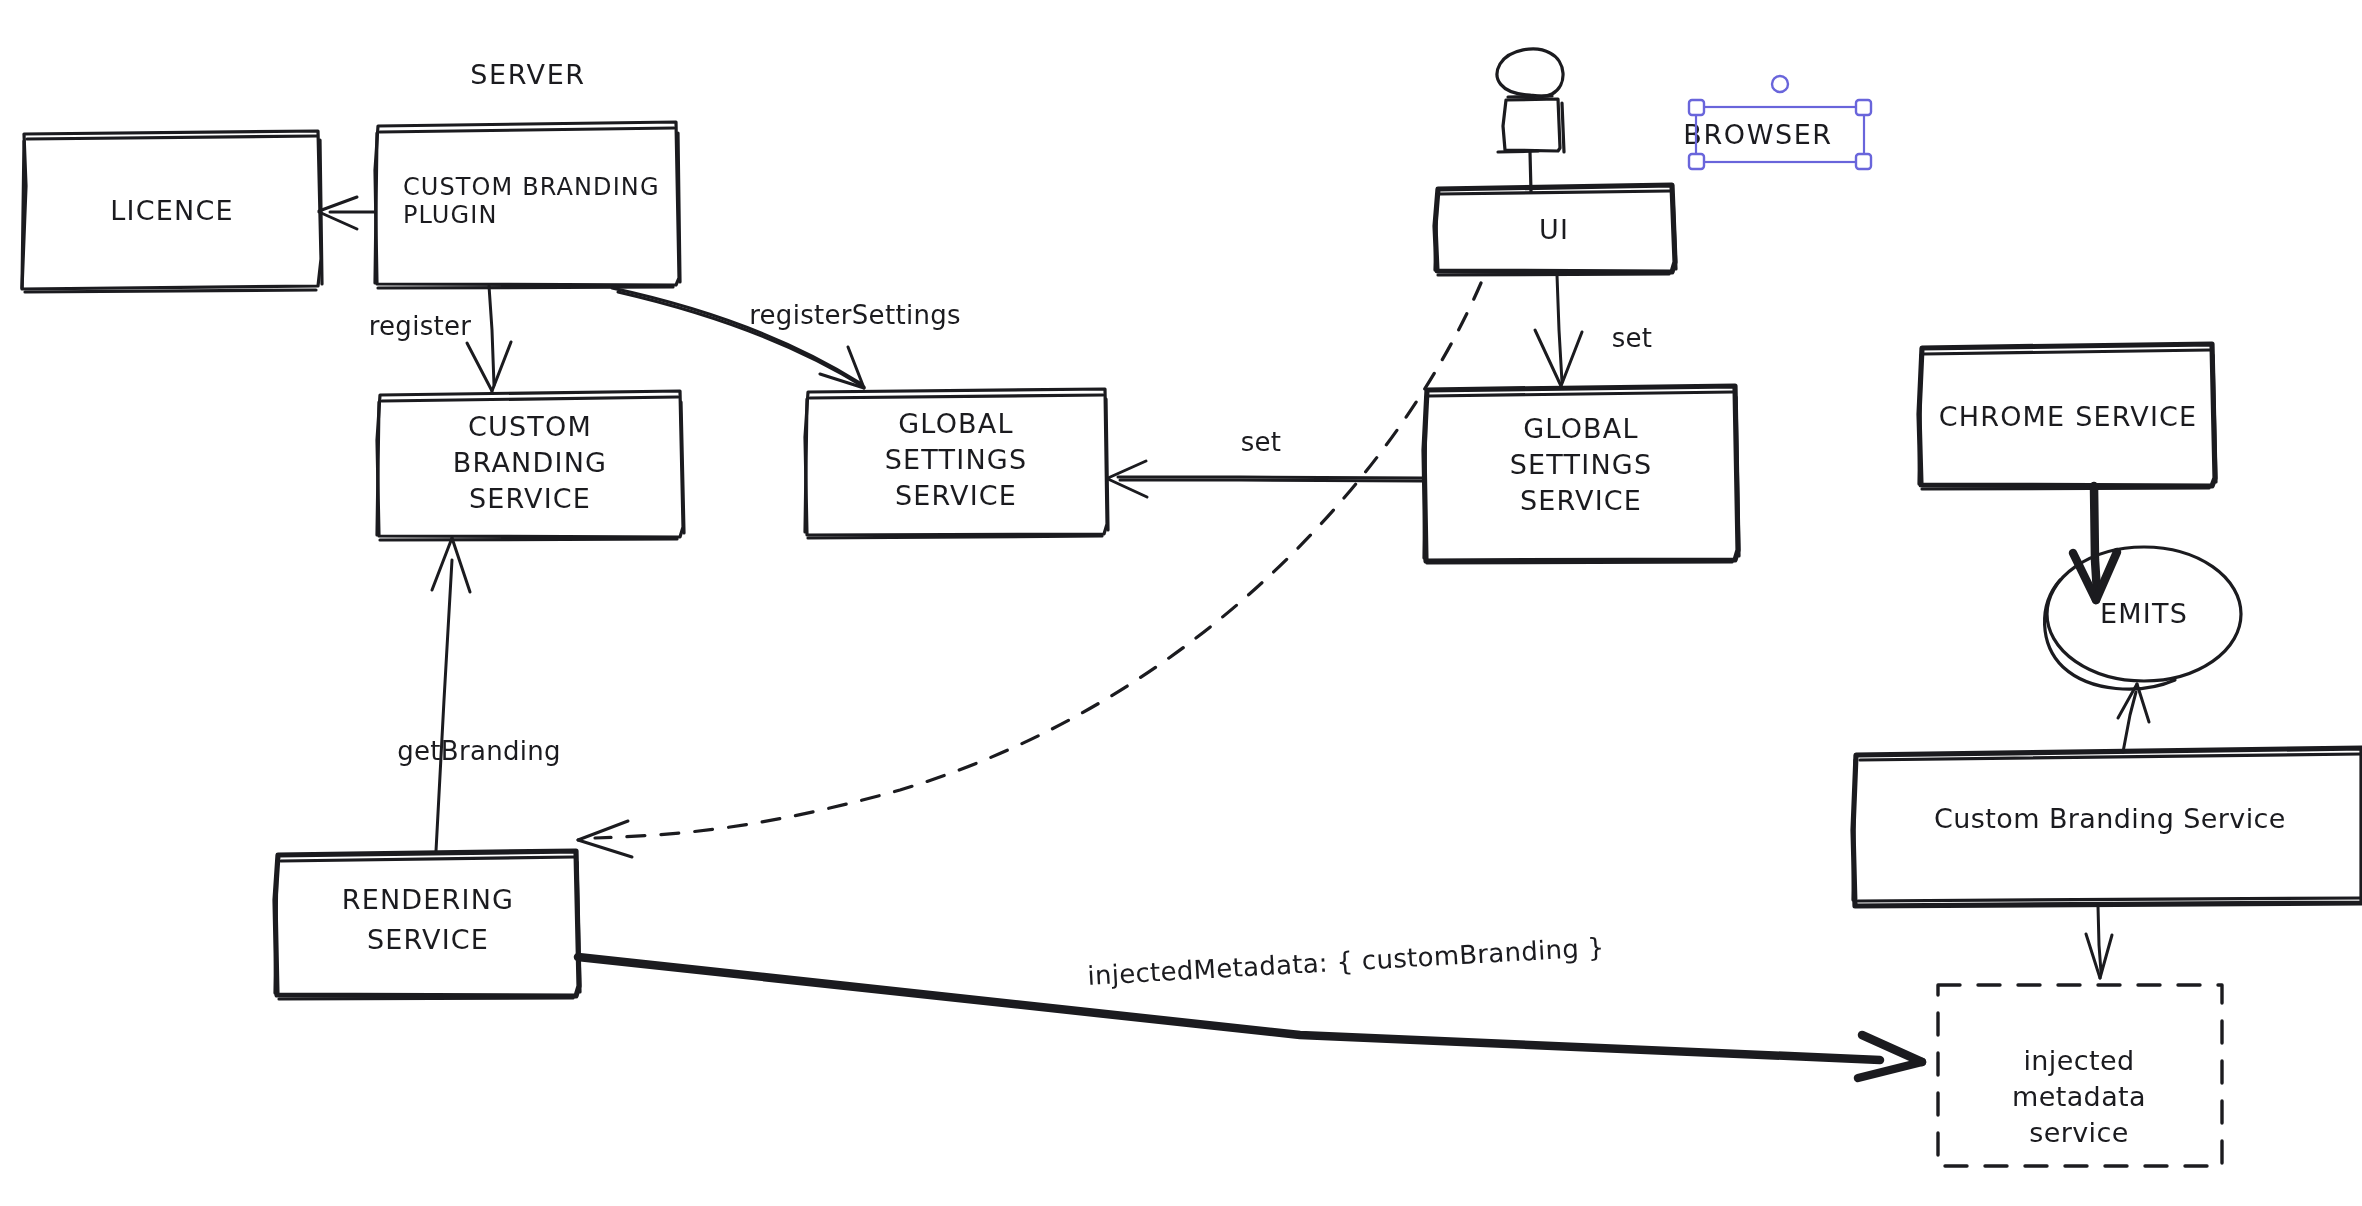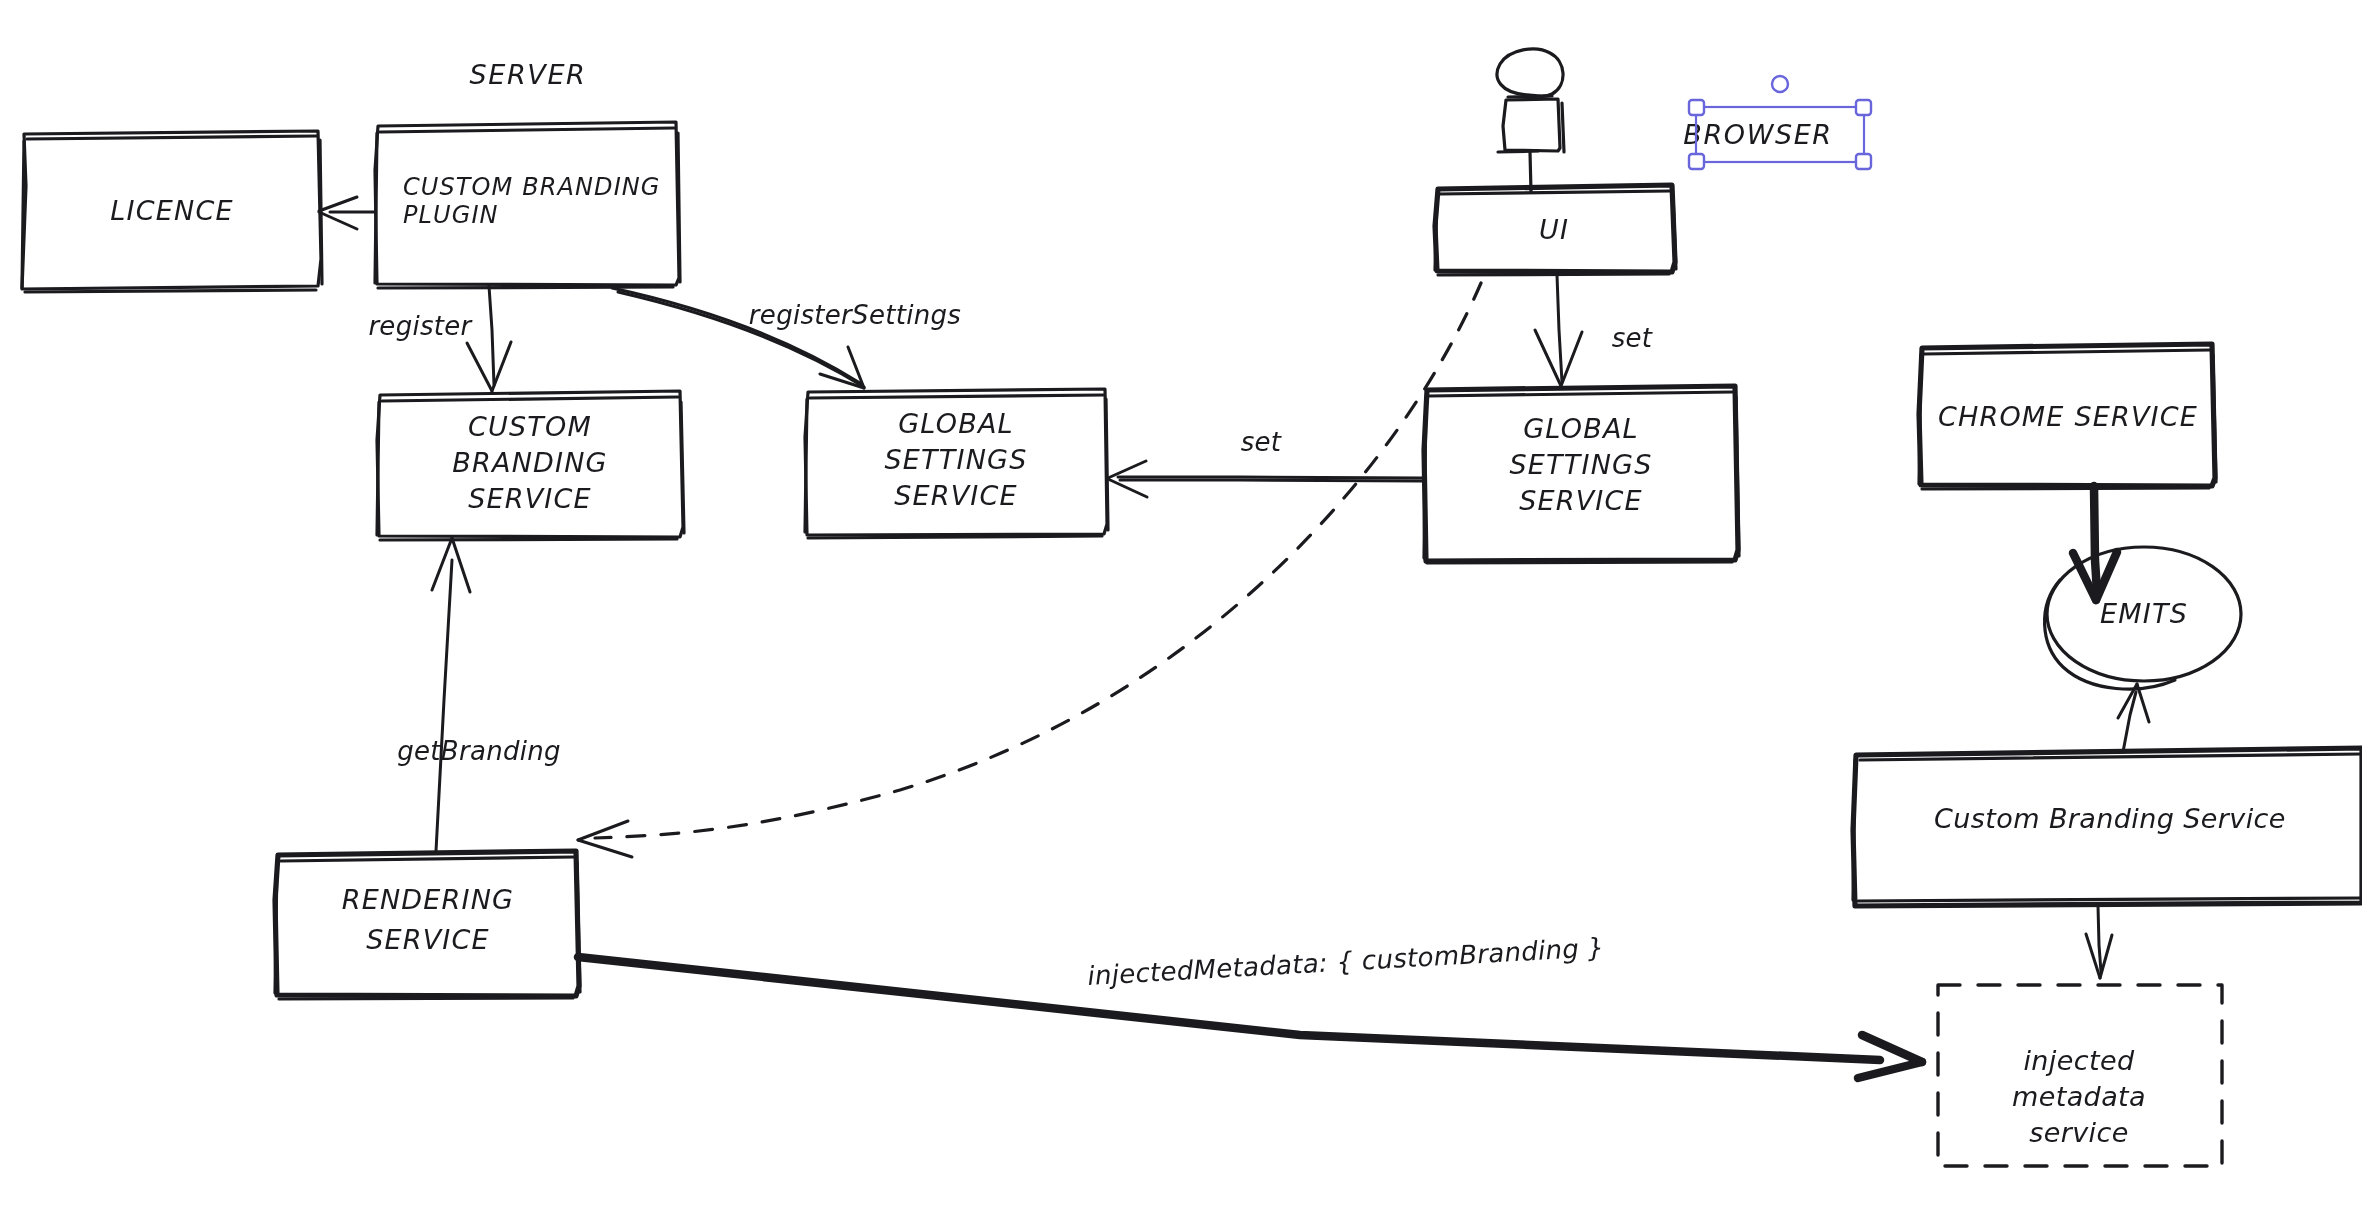--- a/index.html
+++ b/index.html
@@ -12,21 +12,20 @@
     width: 2362px;
     height: 1206px;
     overflow: hidden;
     font-family: "DejaVu Sans", sans-serif;
   }
   #canvas {
     position: relative;
     width: 2362px;
     height: 1206px;
     background: #ffffff;
-    font-style: italic;
   }
   svg#diagram {
     position: absolute;
     left: 0;
     top: 0;
     width: 2362px;
     height: 1206px;
   }
   .sk-stroke {
     fill: none;

